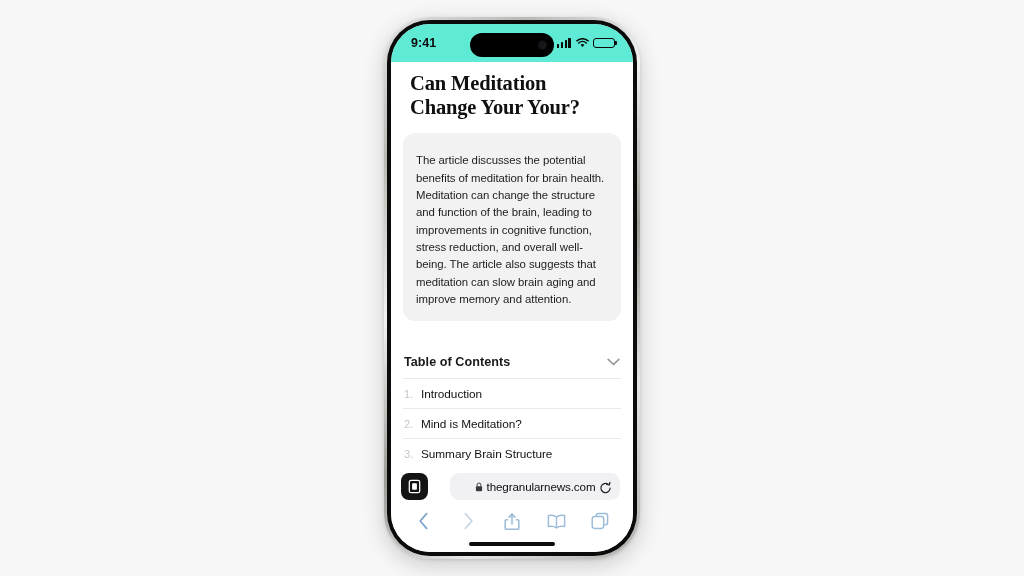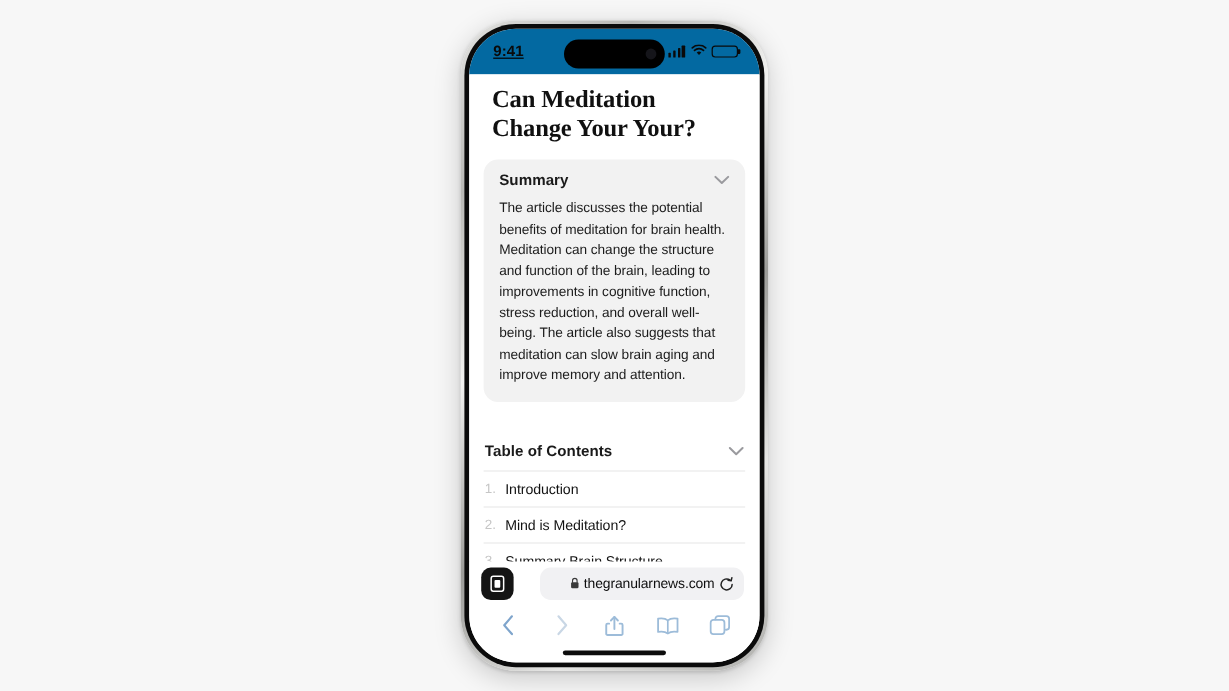--- a/index.html
+++ b/index.html
@@ -51,22 +51,21 @@
   
   #status-bar {
     height: 38px;
     flex: 0 0 38px;
     position: relative;
     display: flex;
     align-items: center;
     justify-content: space-between;
     padding: 0 18px 0 20px;
     box-sizing: border-box;
-    background: #0369a1;
-    text-decoration: underline;
+    background: #5eead4;
   }
   #status-time {
     font-size: 12.5px;
     font-weight: bold;
     color: #0a0a0a;
     letter-spacing: 0.1px;
     z-index: 3;
   }
   #dynamic-island {
     position: absolute;
@@ -316,28 +315,20 @@
             <span class="fill"></span>
           </span>
         </div>
       </div>
 
       <div id="page-content">
 
         <h1 id="article-title">Can Meditation Change Your Your?</h1>
 
         <div id="summary-card">
-          <div class="card-head">
-            <span class="title">Summary</span>
-            <span class="chevron-down">
-              <svg width="13" height="8" viewBox="0 0 13 8">
-                <path d="M1.2 1.4 L6.5 6.5 L11.8 1.4" stroke="#9a9a9e" stroke-width="1.7" fill="none" stroke-linecap="round" stroke-linejoin="round"></path>
-              </svg>
-            </span>
-          </div>
           <p id="summary-text">The article discusses the potential benefits of meditation for brain health. Meditation can change the structure and function of the brain, leading to improvements in cognitive function, stress reduction, and overall well-being. The article also suggests that meditation can slow brain aging and improve memory and attention.</p>
         </div>
 
         <div id="toc-section">
           <div id="toc-head" class="card-head">
             <span class="title">Table of Contents</span>
             <span class="chevron-down">
               <svg width="13" height="8" viewBox="0 0 13 8">
                 <path d="M1.2 1.4 L6.5 6.5 L11.8 1.4" stroke="#9a9a9e" stroke-width="1.7" fill="none" stroke-linecap="round" stroke-linejoin="round"></path>
               </svg>

